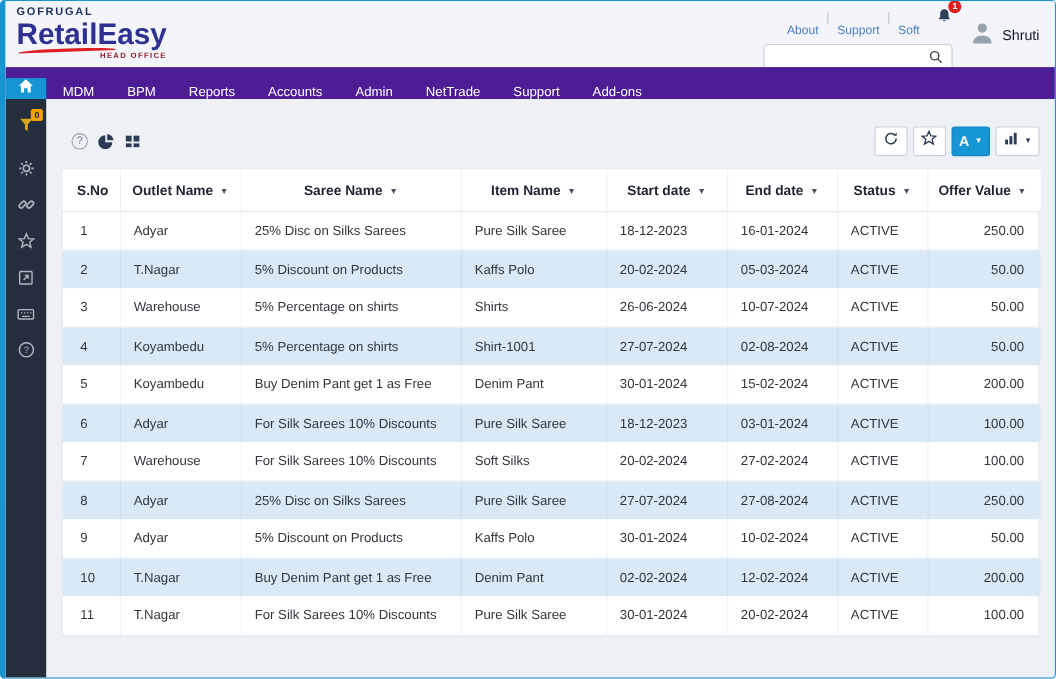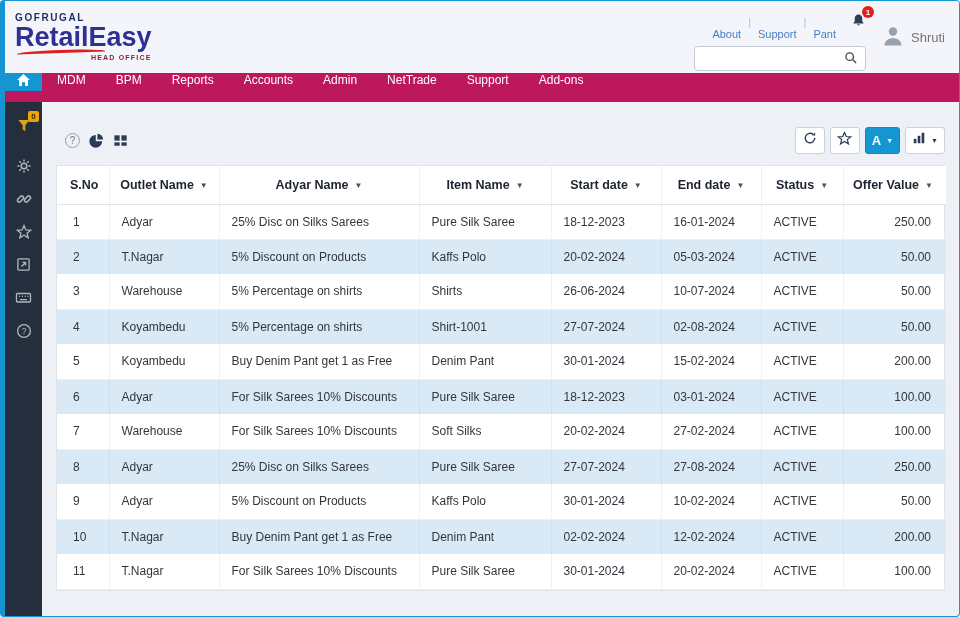--- a/index.html
+++ b/index.html
@@ -2,21 +2,21 @@
 <html><head>
 <meta charset="utf-8">
 <style>
   * { margin:0; padding:0; box-sizing:border-box; }
   body { font-family:"Liberation Sans", sans-serif; background:#fff; }
 
   .window { width:960px; height:617px; border:1px solid #1695d3; border-left:5px solid #1695d3;
             border-radius:4px; overflow:hidden; display:flex; flex-direction:column; background:#edf0f4; }
 
   
-  .topbar { height:72px; background:#f3f5fa; display:flex; align-items:center;
+  .topbar { height:60px; background:#f3f5fa; display:flex; align-items:center;
             padding:4px 14px 4px 10px; flex:0 0 auto; }
   .logo { display:flex; flex-direction:column; line-height:1.05; }
   .brand { font-size:10px; font-weight:bold; letter-spacing:1.6px; color:#1c2f5e; }
   .product { font-size:27px; font-weight:bold; color:#2e3192; line-height:1; position:relative; padding-bottom:3px; }
   .product:after { content:""; position:absolute; left:2px; bottom:1px; width:88px; height:2.5px;
                    background:#e02020; border-radius:50%/100% 100% 0 0; transform:rotate(-2deg); }
   .edition { font-size:7px; font-weight:bold; letter-spacing:1.2px; color:#8d1f2d; align-self:flex-end; }
 
   .topbar-right { margin-left:auto; display:flex; align-items:center; gap:16px; }
   .tr-stack { display:flex; flex-direction:column; align-items:flex-end; gap:6px; }
@@ -24,24 +24,24 @@
   .link { color:#4a7fc1; cursor:pointer;margin-top:24px; }
   .sep { color:#b6bec8; }
   .bell-wrap { position:relative; margin-left:8px; display:flex; cursor:pointer; }
   .bell-badge { position:absolute; top:-7px; right:-8px; background:#e02020; color:#fff; font-size:8px;
                 min-width:12px; height:12px; border-radius:6px; display:flex; align-items:center;
                 justify-content:center; padding:0 2px; font-weight:bold; }
   .search-box { width:172px; height:25px; background:#fff; border:1px solid #c5ccd5; border-radius:4px;
                 display:flex; align-items:center; }
   .search-box input { flex:1; border:none; outline:none; font-size:12px; padding:0 7px; background:transparent; min-width:0; }
   .search-icon { padding-right:7px; display:flex; cursor:pointer; }
-  .user { display:flex; align-items:center; gap:7px; color:#737373; font-size:13px; cursor:pointer; }
+  .user { display:flex; align-items:center; gap:7px; color:#0f172a; font-size:13px; cursor:pointer; }
 
   
-  .navbar { height:29px; background:#be185d; display:flex; align-items:flex-start; flex:0 0 auto; }
+  .navbar { height:29px; background:#4c1d95; display:flex; align-items:flex-end; flex:0 0 auto; }
   .home-tile { width:37px; background:#1695d3; display:flex; align-items:center; justify-content:center; cursor:pointer; }
   .nav-item { color:#fff; font-size:12px; display:flex; align-items:center; padding:0 15px; cursor:pointer; }
 
   
   .content { flex:1; display:flex; min-height:0; }
   .sidebar { width:37px; background:#242e3d; display:flex; flex-direction:column; align-items:center;
              padding-top:9px; flex:0 0 auto; }
   .side-icon { width:37px; height:33px; display:flex; align-items:center; justify-content:center;
                position:relative; cursor:pointer; }
   .side-icon.filter { margin-bottom:7px; }
@@ -96,21 +96,21 @@
       <span class="edition">HEAD OFFICE</span>
     </div>
 
     <div class="topbar-right">
       <div class="tr-stack">
         <div class="links-row">
           <span class="link">About</span>
           <span class="sep">|</span>
           <span class="link">Support</span>
           <span class="sep">|</span>
-          <span class="link">Pant</span>
+          <span class="link">Soft</span>
           <span class="bell-wrap">
             <span>
               <svg width="15" height="15" viewBox="0 0 16 16">
                 <path d="M8 1.5c-2.4 0-4 1.8-4 4.2v3.1L2.8 10.5v.8h10.4v-.8L12 8.8V5.7c0-2.4-1.6-4.2-4-4.2z" fill="#2d3e57"></path>
                 <path d="M6.4 12.1a1.7 1.7 0 0 0 3.2 0z" fill="#2d3e57"></path>
               </svg>
             </span>
             <span class="bell-badge">1</span>
           </span>
         </div>
@@ -280,21 +280,21 @@
           </div>
         </div>
       </div>
 
       <div class="table-wrap">
         <table>
           <thead>
             <tr>
                 <th class="c0"><span>S.No</span></th>
                 <th class="c1"><span>Outlet Name</span><span class="sort">▼</span></th>
-                <th class="c2"><span>Adyar Name</span><span class="sort">▼</span></th>
+                <th class="c2"><span>Saree Name</span><span class="sort">▼</span></th>
                 <th class="c3"><span>Item Name</span><span class="sort">▼</span></th>
                 <th class="c4"><span>Start date</span><span class="sort">▼</span></th>
                 <th class="c5"><span>End date</span><span class="sort">▼</span></th>
                 <th class="c6"><span>Status</span><span class="sort">▼</span></th>
                 <th class="c7"><span>Offer Value</span><span class="sort">▼</span></th>
               </tr>
           </thead>
           <tbody>
               <tr>
                 <td class="c0">1</td>

